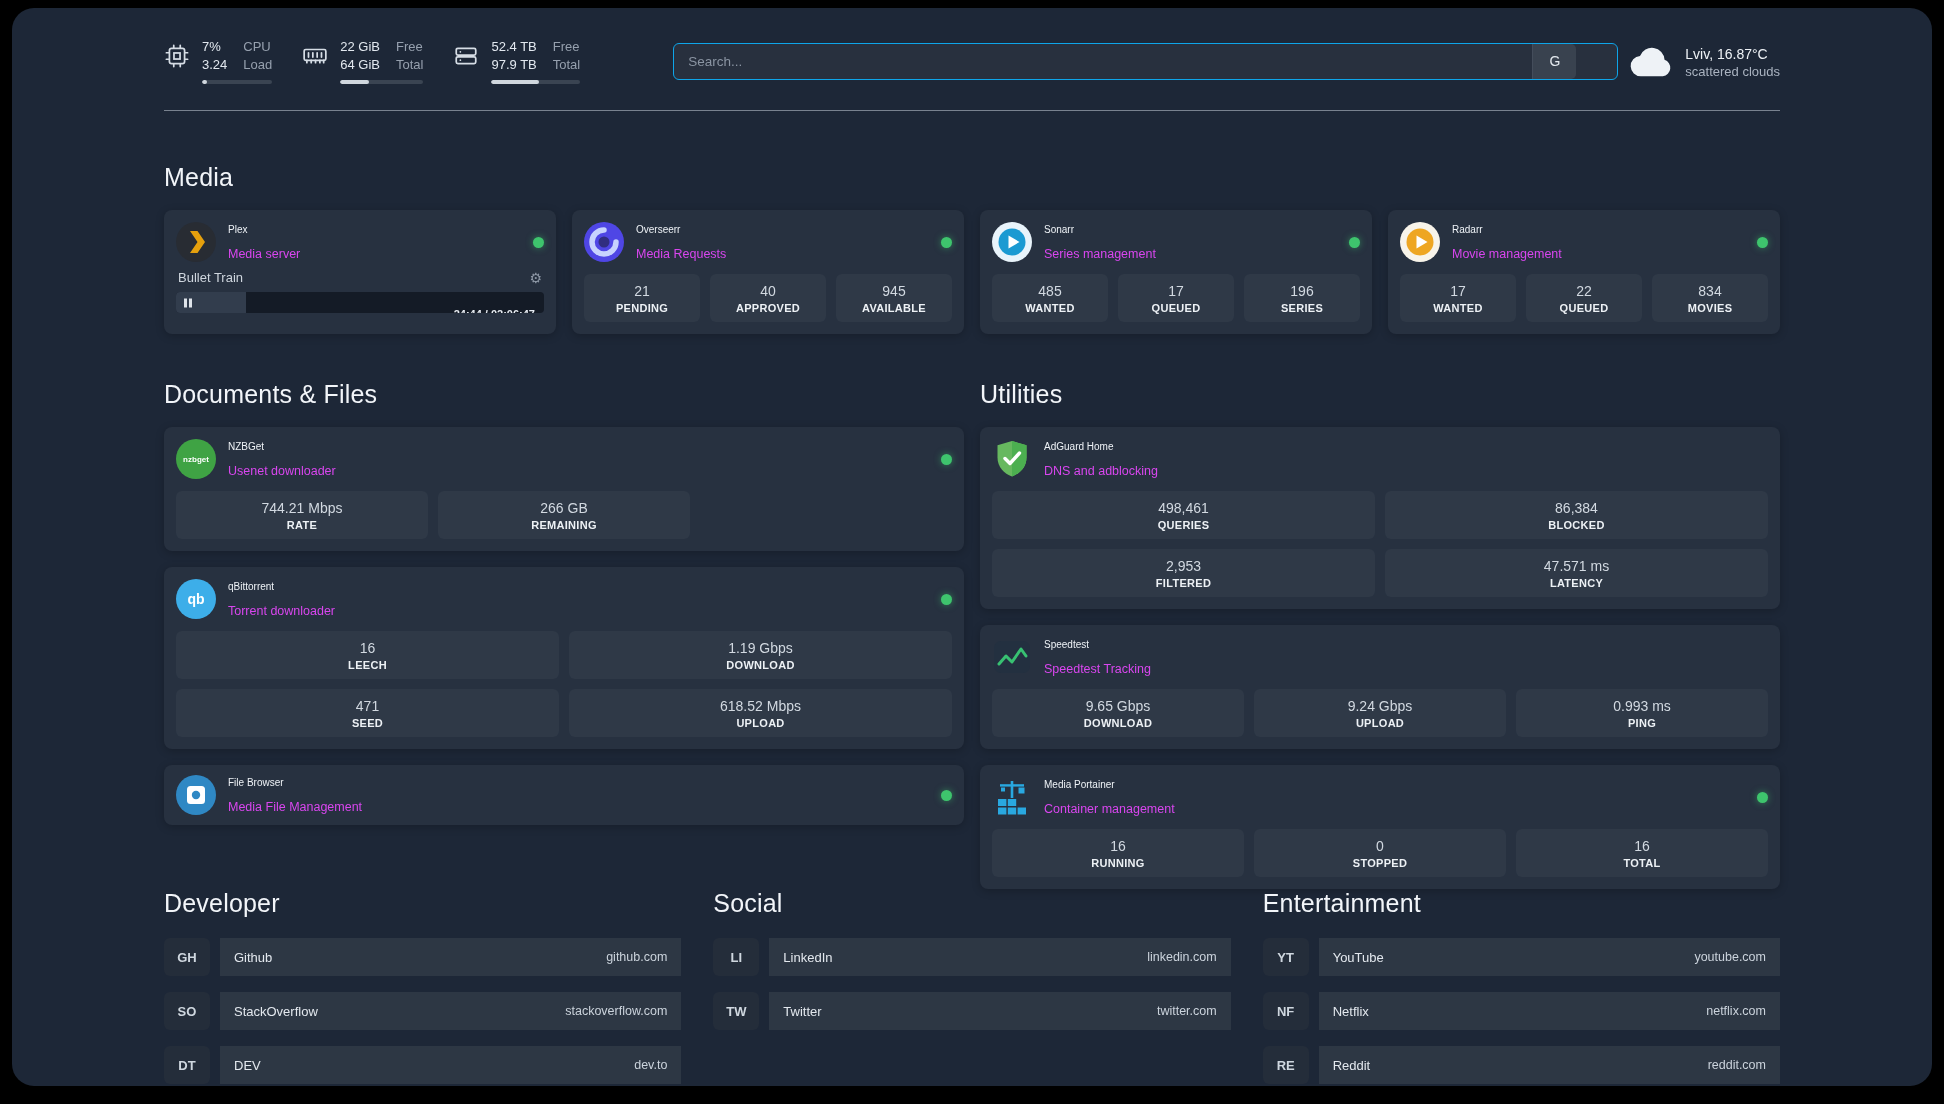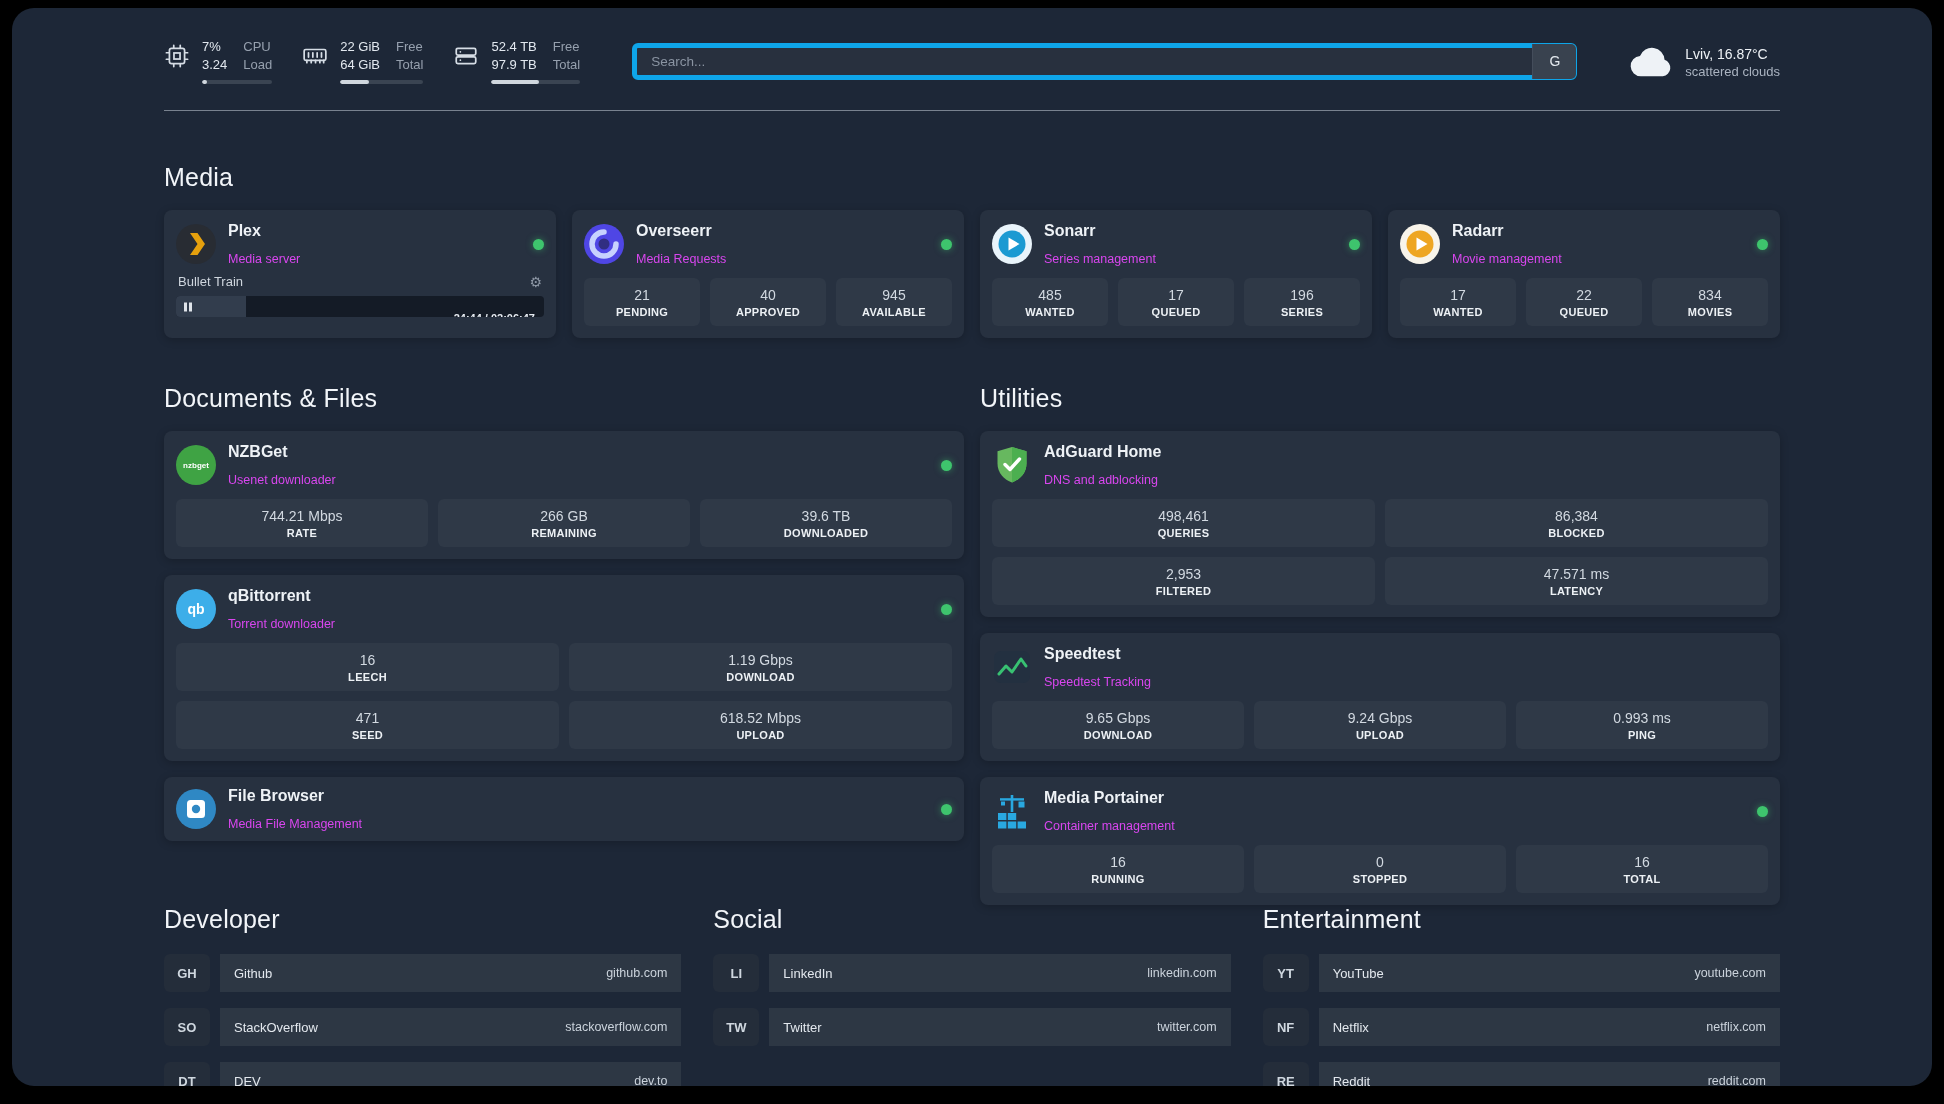--- a/index.html
+++ b/index.html
@@ -14,22 +14,22 @@
   .res-icon { width:26px; height:26px; color:#d6dde5; flex:none; }
   .res-icon svg { width:100%; height:100%; }
   .res-col { display:flex; flex-direction:column; font-size:13px; line-height:1.4; }
   .res-col.vals { color:#e2e8ef; }
   .res-col.labs { color:#96a0ae; }
   .res-cols { display:flex; gap:16px; }
   .res-bar { height:4px; background:#3a4452; border-radius:2px; margin-left:38px; overflow:hidden; }
   .res-bar .fill { height:100%; background:#d0d7de; border-radius:2px; }
 
   .searchwrap { flex:1; position:relative; height:37px; margin:0 22px; }
-  .searchwrap input { width:100%; height:100%; background:#28303e; border:5px solid #0ea5e9; border-radius:6px;
-    color:#dfe5ec; font-size:13.5px; padding:0 58px 0 14px; outline:none; font-family:inherit; }
+  .searchwrap input { width:100%; height:100%; background:#28303e; border:1px solid #0ea5e9; border-radius:6px;
+    color:#dfe5ec; font-size:13.5px; padding:0 58px 0 14px; outline:none; font-family:inherit;margin-left:41px; }
   .searchwrap input::placeholder { color:#8a94a2; }
   .search-engine { position:absolute; right:1px; top:1px; bottom:1px; width:44px; background:#39424f;
     border-left:1px solid #444d5b; border-radius:0 5px 5px 0; display:flex; align-items:center; justify-content:center;
     color:#e4e9ef; font-size:14px; cursor:pointer; }
 
   .weather { display:flex; align-items:center; gap:12px; }
   .weather-icon { width:44px; height:34px; color:#eef2f6; }
   .weather-icon svg { width:100%; height:100%; }
   .weather-loc { font-size:14px; color:#eef2f6; line-height:1.45; }
   .weather-cond { font-size:13px; color:#aab3c0; }
@@ -39,21 +39,21 @@
   
   h2.section-title { font-size:25px; font-weight:500; color:#f2f5f9; letter-spacing:.2px; }
   .media-section { margin-top:52px; }
   .media-grid { display:grid; grid-template-columns:repeat(4,1fr); gap:16px; margin-top:18px; }
 
   .card { background:#273140; border-radius:8px; padding:12px; box-shadow:0 2px 8px rgba(0,0,0,.22); }
   .card-header { display:flex; align-items:center; gap:12px; }
   .app-icon { width:40px; height:40px; flex:none; display:flex; align-items:center; justify-content:center; }
   .app-icon svg { width:40px; height:40px; }
   .app-text { display:flex; flex-direction:column; }
-  .app-name { font-size:16px; font-weight:700; color:#eef2f6; }
+  .app-name { font-size:10px; font-weight:400; color:#eef2f6; }
   .app-sub { font-size:12.5px; color:#d946ef; margin-top:12px; }
   .status-dot { width:11px; height:11px; border-radius:50%; margin-left:auto; flex:none; box-shadow:0 0 7px rgba(62,196,109,.55); }
 
   .stats { display:grid; gap:10px; margin-top:12px; }
   .stats.c3 { grid-template-columns:repeat(3,1fr); }
   .stats.c4 { grid-template-columns:repeat(2,1fr); }
   .stat-tile { background:#2f3947; border-radius:6px; padding:9px 4px 8px; text-align:center; }
   .stat-value { font-size:14px; color:#d2d9e1; }
   .stat-label { font-size:11px; font-weight:700; color:#edf1f5; margin-top:3px; letter-spacing:.3px; }
 
@@ -334,24 +334,20 @@
             <span class="status-dot" style="background: rgb(62, 196, 109);"></span>
           </div>
           <div class="stats c3">
             <div class="stat-tile">
               <div class="stat-value">744.21 Mbps</div>
                   <div class="stat-label">RATE</div>
             </div>
             <div class="stat-tile">
               <div class="stat-value">266 GB</div>
                   <div class="stat-label">REMAINING</div>
-            </div>
-            <div class="stat-tile">
-              <div class="stat-value">39.6 TB</div>
-                  <div class="stat-label">DOWNLOADED</div>
             </div>
           </div>
         </div>
 
         <div class="card">
           <div class="card-header">
             <span class="circle-label" style="background:#3daee9; font-size:14px;">qb</span>
             <div class="app-text">
               <span class="app-name">qBittorrent</span>
               <span class="app-sub">Torrent downloader</span>

